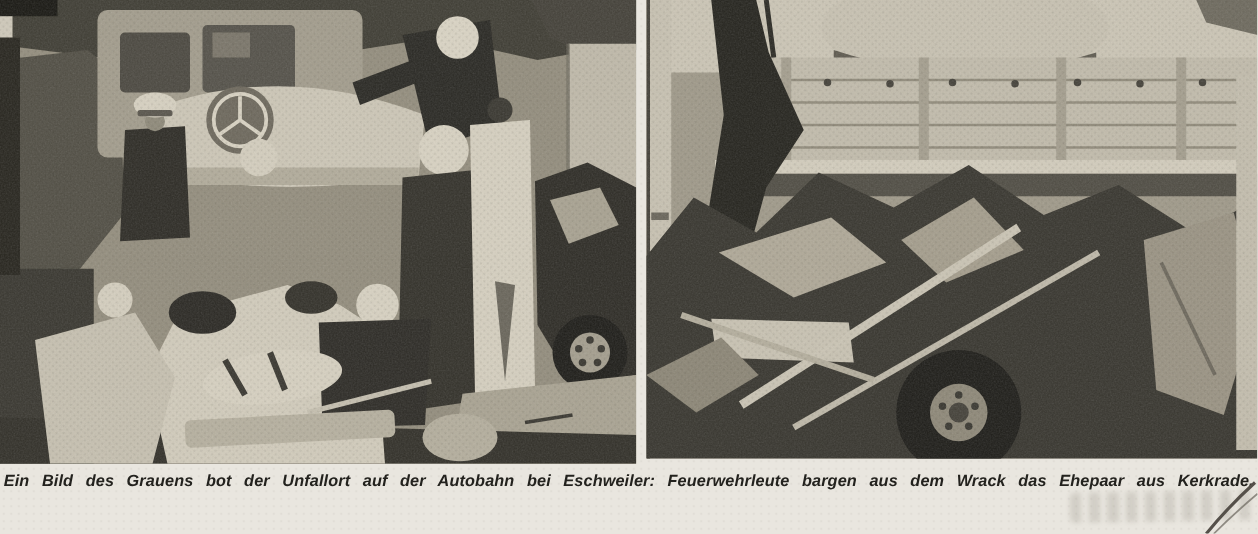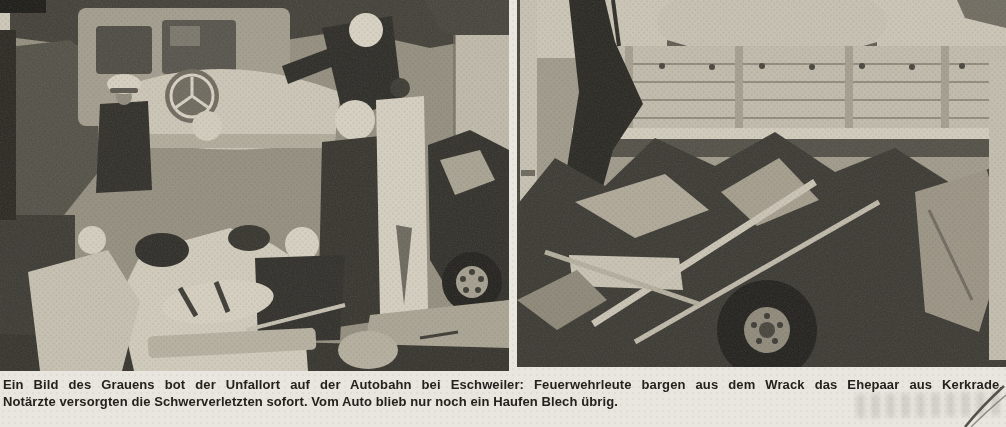--- a/index.html
+++ b/index.html
@@ -6,20 +6,21 @@
   body{
     width:1006px;height:427px;overflow:hidden;
     font-family:"Liberation Sans",sans-serif;
     background:var(--paper,#e9e6df);
   }
   .clip{
     position:relative;width:1006px;height:427px;
     background:var(--paper,#e9e6df);
     background-image:radial-gradient(rgba(60,55,45,.05) 1px, transparent 1.2px);
     background-size:6px 6px;
+    font-style:italic;
   }
   .photo{position:absolute;top:0;overflow:hidden;}
   .photo-left{left:0;width:509px;height:371px;}
   .photo-right{left:517px;width:489px;height:367px;}
   .photo svg{display:block;width:100%;height:100%;}
   figure{margin:0;}
   .caption{
     position:absolute;left:3px;top:377px;width:1000px;
     font-weight:700;font-size:13px;line-height:16.5px;
     color:var(--ink,#23221e);
@@ -230,21 +231,20 @@
         </g>
       </g>
 
       <rect width="489" height="367" fill="url(#dotsR)" opacity="0.10"></rect>
       <rect width="489" height="367" filter="url(#grainR)" opacity="0.16"></rect>
     </svg>
   </figure>
 
   <figcaption class="caption">
     <span class="cap-line cap-just">Ein Bild des Grauens bot der Unfallort auf der Autobahn bei Eschweiler: Feuerwehrleute bargen aus dem Wrack das Ehepaar aus Kerkrade.</span>
-    <span class="cap-line">Notärzte versorgten die Schwerverletzten sofort. Vom Auto blieb nur noch ein Haufen Blech übrig.</span>
   </figcaption>
 
   <div class="ghost" title="durchscheinender Druck der Rückseite"></div>
 
   <svg class="pen-mark" viewBox="0 0 60 49">
     <path d="M15,49 Q32,28 54,8" stroke="#55504a" stroke-width="2.5" fill="none"></path>
     <path d="M21,49 Q36,34 56,17" stroke="#6a655c" stroke-width="1.4" fill="none" opacity="0.7"></path>
   </svg>
 
 </div>

